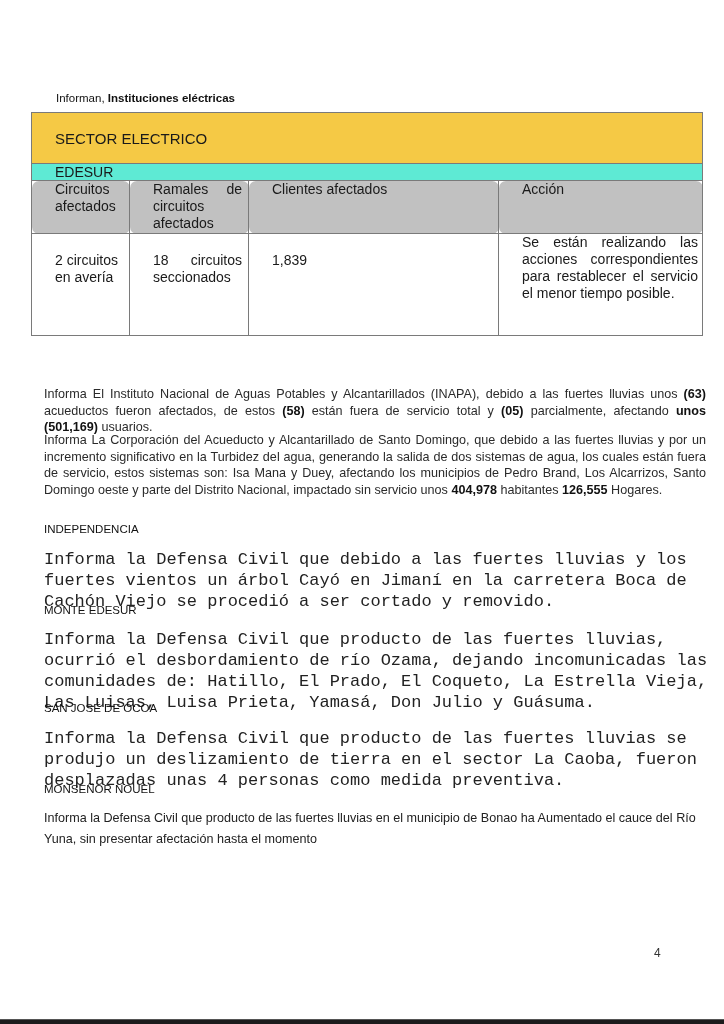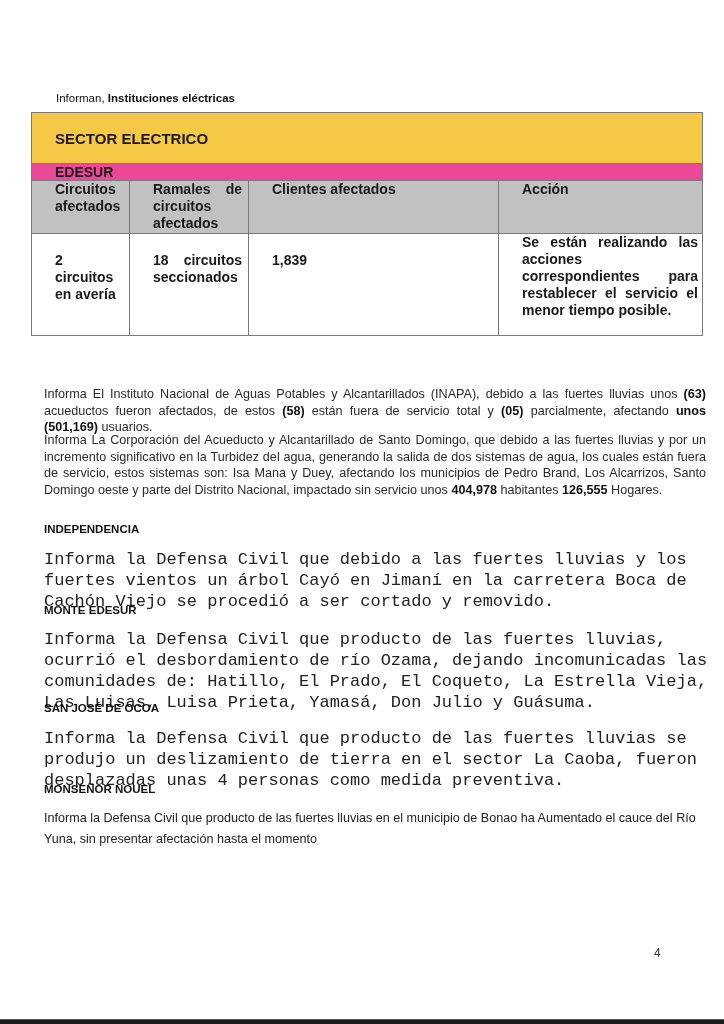--- a/index.html
+++ b/index.html
@@ -10,45 +10,45 @@
     .arial { font-family: "Liberation Sans", sans-serif; }
     .abs { position: absolute; }
 
     #intro { left: 56px; top: 80px; font-size: 11.5px; margin-top: 12px; }
     #intro b { font-weight: bold; }
 
     
     #elec-table {
       position: absolute; left: 31px; top: 112px; width: 671px;
       border-collapse: collapse; table-layout: fixed;
-      font-family: "Liberation Sans", sans-serif; font-weight: bold;
+      font-family: "Liberation Sans", sans-serif; font-weight: normal;
       font-size: 14px; line-height: 17px; color: #1a1a1a;
     }
     #elec-table td { border: 1px solid #7a7a7a; vertical-align: top; padding: 0; }
     .title-row td { background: #f5c945; height: 50px; vertical-align: middle !important; padding-left: 23px !important; font-size: 15px; }
-    .sub-row td { background: #ec4899; height: 16px; padding-left: 23px !important; line-height: 16px; }
+    .sub-row td { background: #5eead4; height: 16px; padding-left: 23px !important; line-height: 16px; }
     .head-row td { background: #c1c1c1; height: 52px; }
-    .head-row td, .data-row td { padding-left: 23px !important; padding-right: 6px !important; }
+    .head-row td, .data-row td { padding-left: 23px !important; padding-right: 6px !important; border-radius: 7px; }
     .data-row td { background: #fff; height: 83px; }
     .data-row td.c0 { padding-top: 18px !important; }
     .data-row td.c1 { padding-top: 18px !important; text-align: justify; text-align-last: left; }
     .data-row td.c2 { padding-top: 18px !important; }
     .data-row td.c3 { padding-top: 0px !important; text-align: justify; text-align-last: left; padding-right: 4px !important; }
     .head-row td.c1 { text-align: justify; text-align-last: left; margin-top: 12px; }
 
     .para-arial {
       font-family: "Liberation Sans", sans-serif; font-size: 12.6px; line-height: 16.5px;
       color: #2a2a2a; text-align: justify; left: 44px; width: 662px;
     }
     .para-cal {
       font-family: Liberation Mono, monospace; font-size: 17px; line-height: 21px;
       color: #222; left: 44px; width: 666px;
     }
     .heading-cal {
-      font-family: "Liberation Sans", sans-serif; font-size: 11.5px; font-weight: bold;
+      font-family: "Liberation Sans", sans-serif; font-size: 11.5px; font-weight: normal;
       color: #111; left: 44px;
     }
     .para-big {
       font-family: "Liberation Sans", sans-serif; font-size: 12.6px; line-height: 21px;
       color: #222; left: 44px; width: 666px;
     }
     b { font-weight: bold; color: #111; }
 
     #page-number { left: 654px; top: 946px; font-family: "Liberation Sans", sans-serif; font-size: 12px; color: #333; }
     #bottom-bar { left: 0; top: 1019px; width: 724px; height: 5px; background: #1c1c1c; border-top: 1px solid #555; }

